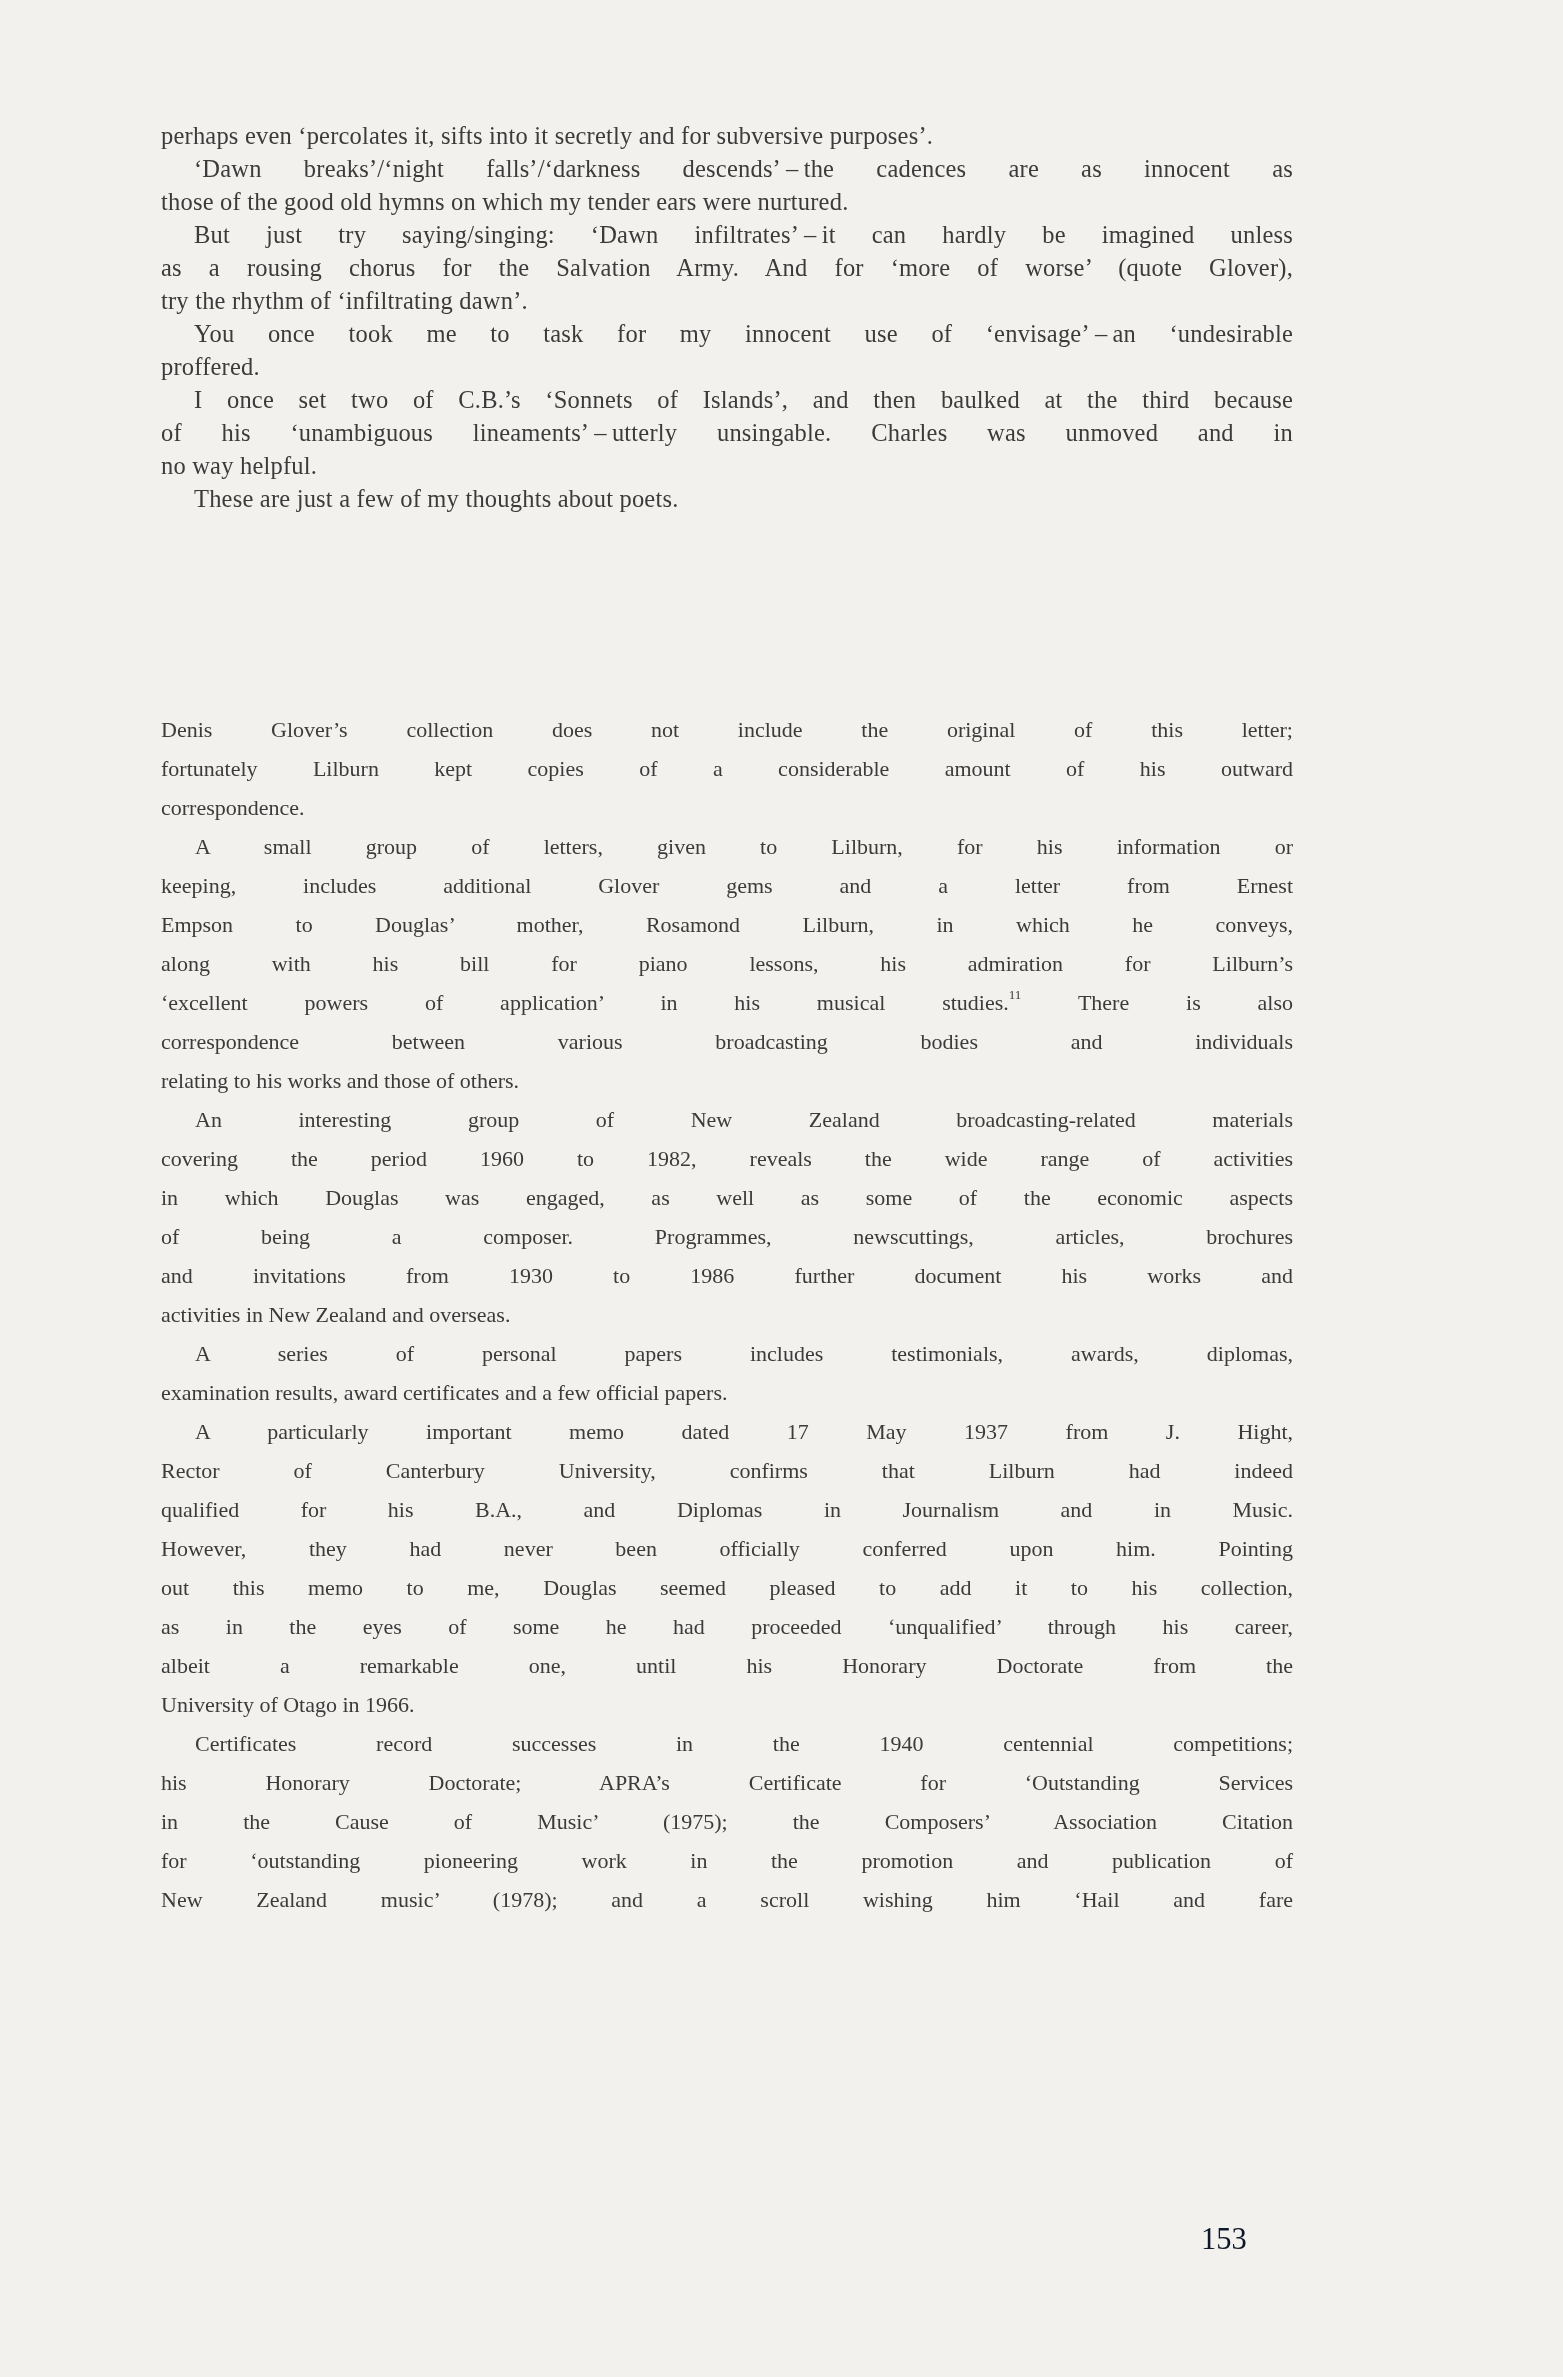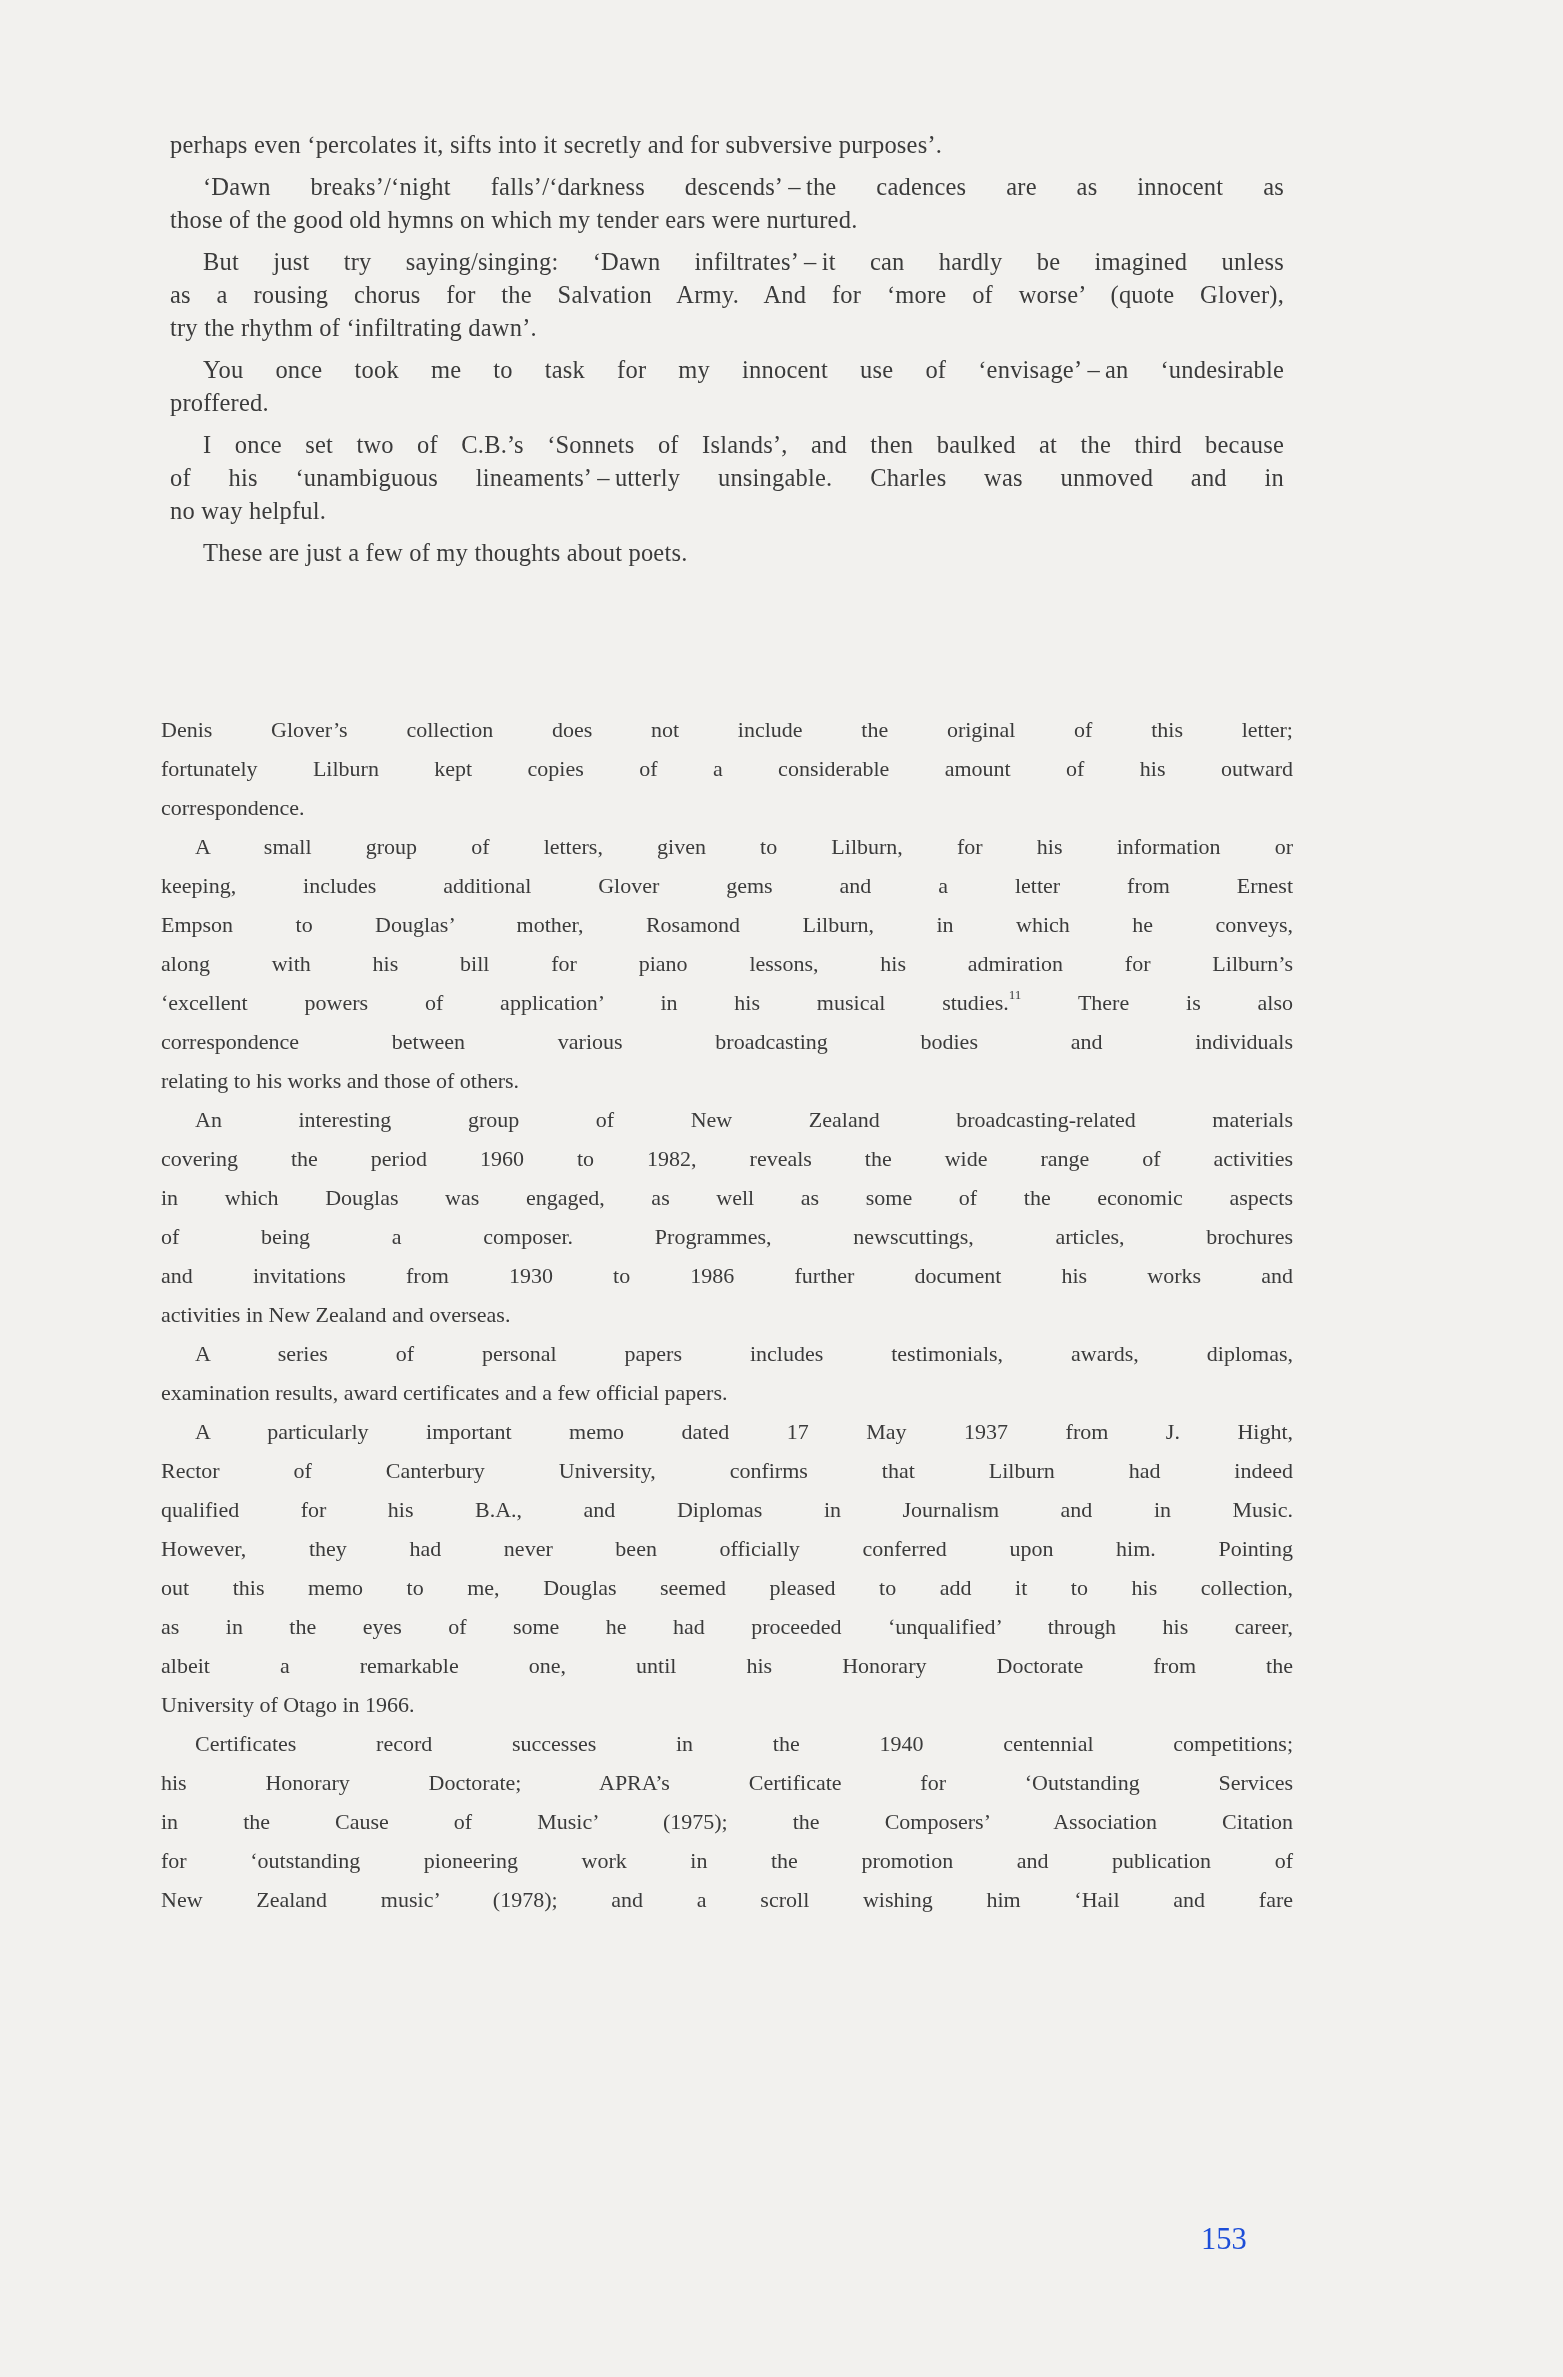--- a/index.html
+++ b/index.html
@@ -25,21 +25,21 @@
     .letter {
       position: absolute;
       top: 119px;
       left: 0;
       width: 1132px;
       font-size: 24.5px;
       line-height: 33px;
       letter-spacing: 0.2px;
     }
     .letter .para {
-      margin: 9px;
+      margin: 0;
       text-align: justify;
       text-align-last: left;
     }
     .letter .line {
       display: block;
       white-space: nowrap;
       text-align: justify;
       text-align-last: justify;
     }
     .letter .line.last {
@@ -75,21 +75,21 @@
       position: relative;
       top: -0.2em;
       vertical-align: super;
     }
     .page-number {
       position: absolute;
       left: 1201px;
       top: 2219px;
       font-size: 30.5px;
       line-height: 40px;
-      color: #1d4ed8;
+      color: #0f172a;
     }
   </style>
 </head>
 <body>
 
 <div class="page">
 
   <div class="letter">
 
     <div class="para">

